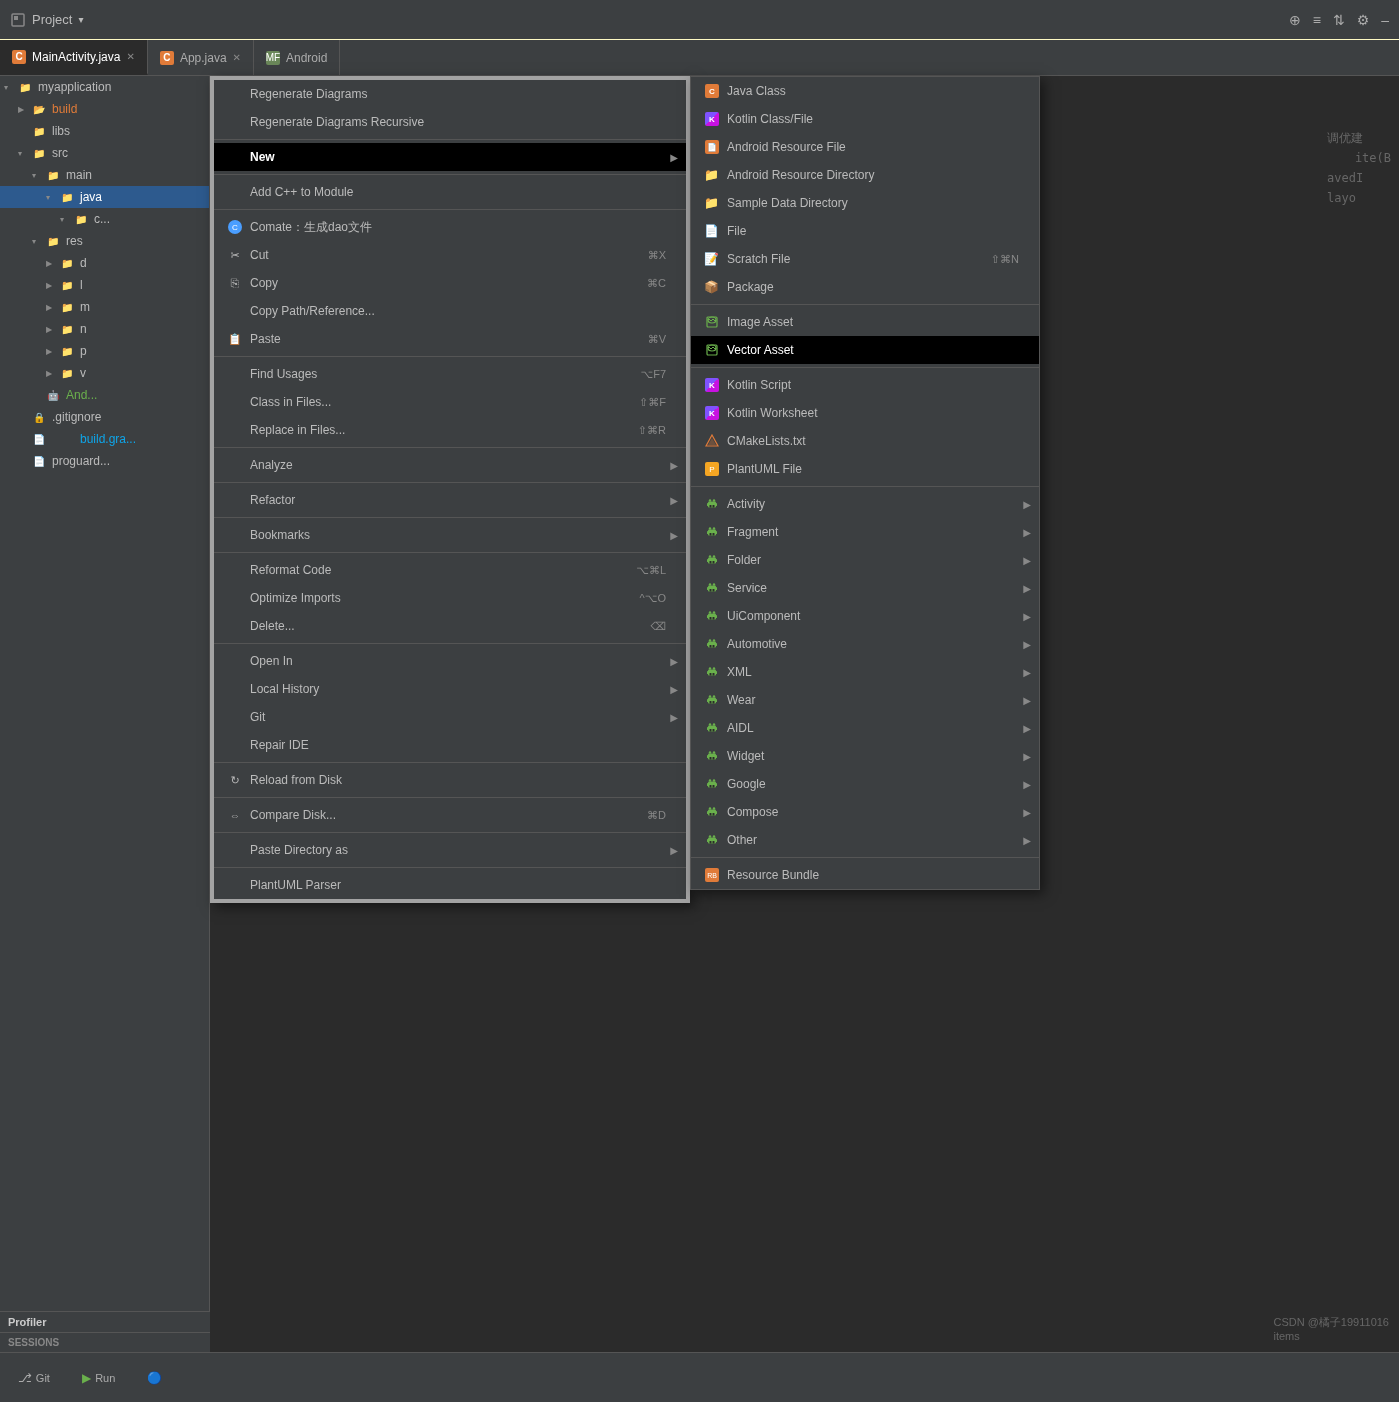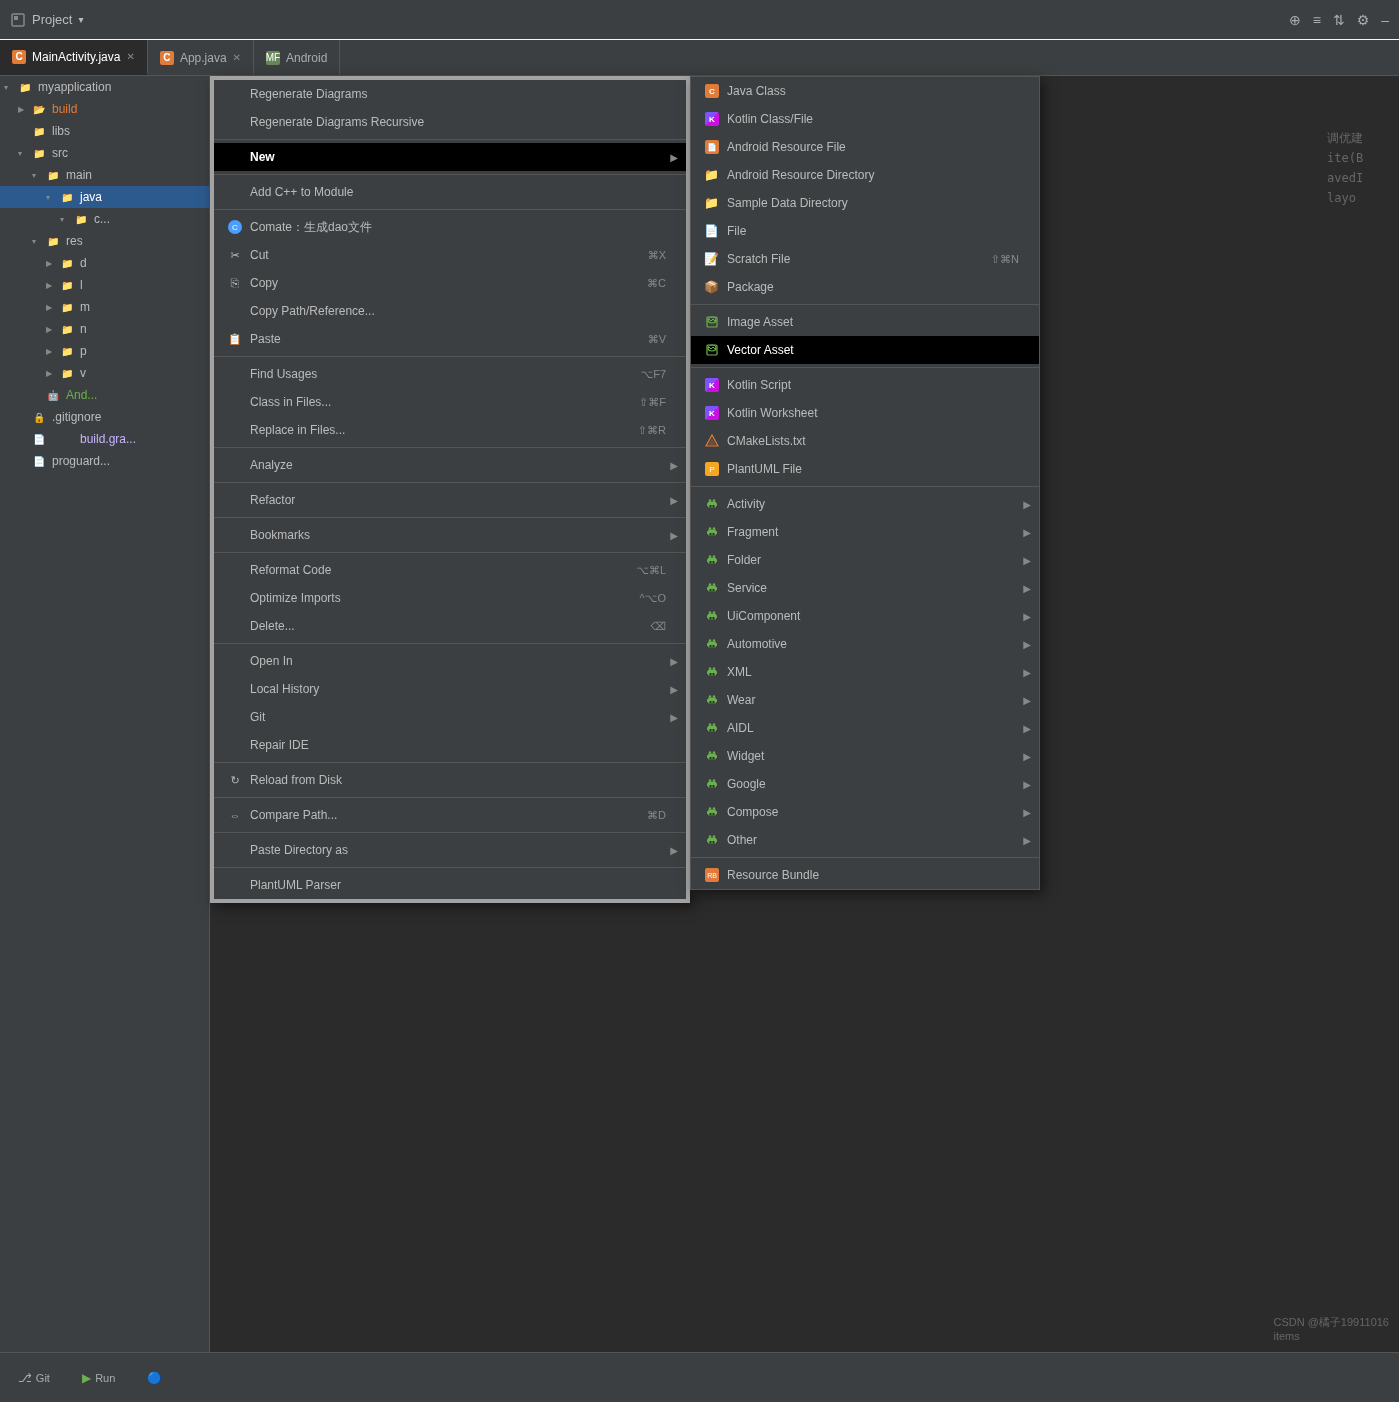--- a/index.html
+++ b/index.html
@@ -391,34 +391,38 @@
       <span style="color:#6ab04c;">And...</span>
     </div>
     <div class="tree-item" style="padding-left:18px;">
       <span class="tree-arrow" style="width:14px;"></span>
       <span class="tree-icon file-icon-gray">🔒</span>
       <span>.gitignore</span>
     </div>
     <div class="tree-item" style="padding-left:18px;">
       <span class="tree-arrow" style="width:14px;"></span>
       <span class="tree-icon" style="color:#6ab04c;">📄</span>
-      <span style="color:#c4b5fd;padding-left:28px;">build.gra...</span>
+      <span style="color:#0ea5e9;padding-left:28px;">build.gra...</span>
     </div>
     <div class="tree-item" style="padding-left:18px;">
       <span class="tree-arrow" style="width:14px;"></span>
       <span class="tree-icon file-icon-gray">📄</span>
       <span>proguard...</span>
     </div>
 
+    <div style="position:absolute; bottom:50px; left:0; width:210px; border-top:1px solid #555; background:#3c3f41;">
+      <div class="profiler-title">Profiler</div>
+      <div class="profiler-sessions">SESSIONS</div>
+    </div>
   </div>
 
   <div class="code-area" style="position:relative; overflow:hidden;">
     <div style="position:absolute; right:0; top:0; width:80px; background:#2b2b2b; height:100%; display:flex; flex-direction:column; padding:16px 8px; color:#666; font-size:12px; font-family:monospace;">
       <div style="line-height:20px;margin-top:36px;">调优建</div>
-      <div style="line-height:20px;">ite(B</div>
+      <div style="line-height:20px;text-align:right;">ite(B</div>
       <div style="line-height:20px;">avedI</div>
       <div style="line-height:20px;">layo</div>
     </div>
     <div class="code-line"><span class="code-brace">    }</span></div>
     <div class="code-line"></div>
     <div class="code-line"><span class="code-brace">    };</span></div>
   </div>
 
   <div class="context-menu-left">
 
@@ -551,21 +555,21 @@
     <div class="menu-separator"></div>
 
     <div class="menu-item">
       <span class="menu-item-icon">↻</span>
       <span class="menu-item-label">Reload from Disk</span>
     </div>
     <div class="menu-separator"></div>
 
     <div class="menu-item">
       <span class="menu-item-icon">⇔</span>
-      <span class="menu-item-label">Compare Path...</span>
+      <span class="menu-item-label">Compare Disk...</span>
       <span class="menu-item-shortcut">⌘D</span>
     </div>
     <div class="menu-separator"></div>
 
     <div class="menu-item">
       <span class="menu-item-icon"></span>
       <span class="menu-item-label">Paste Directory as</span>
       <span class="menu-item-arrow">▶</span>
     </div>
     <div class="menu-separator"></div>

